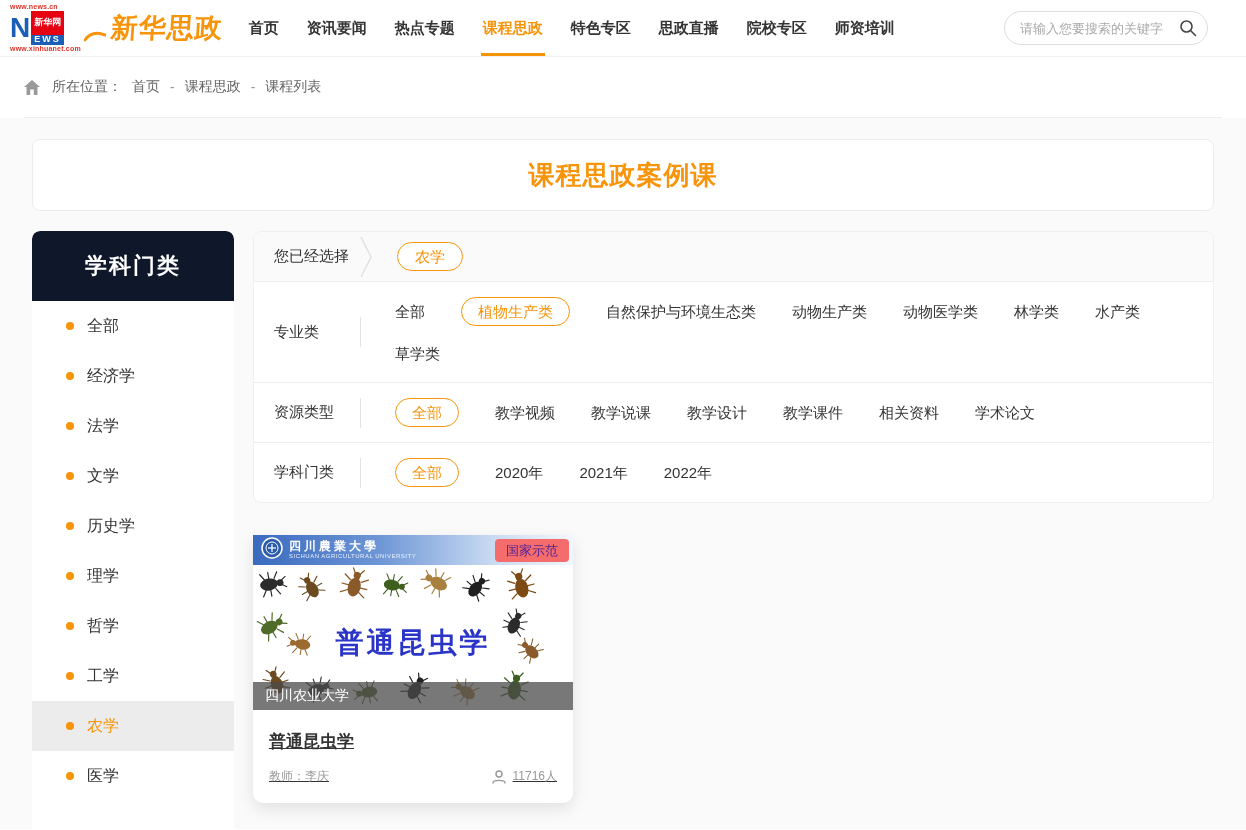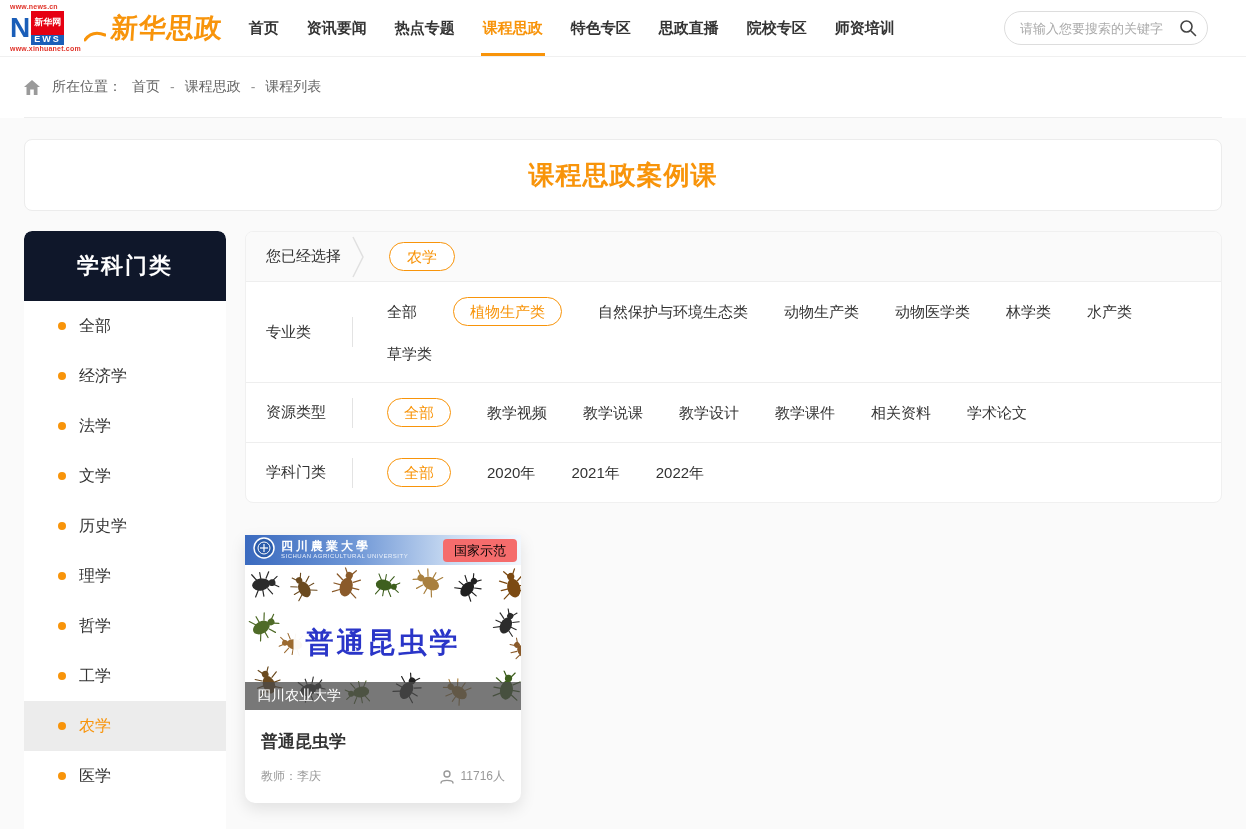--- a/index.html
+++ b/index.html
@@ -38,21 +38,21 @@
   .search-icon { position:absolute; right:11px; top:8px; }
 
   
   .crumb-wrap { background:#fff; }
   .crumb { height:61px; margin:0 24px; display:flex; align-items:center; gap:10px;
            border-bottom:1px solid #ededed; font-size:14px; color:#666; }
   .crumb .home-icon { margin-right:2px; display:flex; }
   .crumb .sep { color:#999; }
 
   
-  .main { background:#fafafa; height:711px; padding:21px 24px 0; overflow:hidden; }
+  .main { background:#fafafa; height:711px; padding:21px 32px 0; overflow:hidden; }
   .title-card { background:#fff; border:1px solid #ececec; border-radius:8px; height:72px;
                 display:flex; align-items:center; justify-content:center; }
   .title-card h1 { margin:0; font-size:26px; color:#f8940a; font-weight:bold; letter-spacing:1px; }
 
   .content-row { display:flex; gap:19px; margin-top:20px; align-items:flex-start; }
 
   
   .sidebar { width:202px; flex-shrink:0; background:#fff; border-radius:8px 8px 0 0;
              height:598px; overflow:hidden; }
   .sidebar-header { height:70px; background:#0f172a; color:#fff; font-size:22px; font-weight:bold;
@@ -76,32 +76,32 @@
   .filter-group { display:flex; align-items:center; padding:0 20px; border-bottom:1px solid #eee; }
   .filter-group:last-child { border-bottom:none; }
   .v-div { width:1px; height:30px; background:#e3e3e3; margin-right:34px; flex-shrink:0; }
   .group-options { display:flex; flex-wrap:wrap; align-items:center; gap:14px 36px;
              padding:15px 0; flex:1; }
   .option { font-size:15px; color:#333; padding:6px 0; line-height:1; white-space:nowrap; }
   .option.selected { border:1px solid #f8940a; color:#f8940a; border-radius:17px; padding:6px 16px; }
 
   
   .course-list { display:flex; gap:24px; margin-top:32px; }
-  .course-card { width:276px; background:#fff; border-radius:0 0 10px 10px;
-             box-shadow:0 6px 16px rgba(0,0,0,.10); }
+  .course-card { width:320px; background:#fff; border-radius:0 0 10px 10px;
+             box-shadow:0 6px 16px rgba(0,0,0,.10);text-decoration:underline; }
   .cover { position:relative; height:180px; background:#fff; overflow:hidden; }
   .bug { position:absolute; }
   .cover-banner { position:absolute; top:0; left:0; right:0; height:30px;
              background:linear-gradient(90deg,#3a6abf 0%,#6f97d6 40%,#c9dbf2 75%,#f2f7fd 100%);
              display:flex; align-items:center; padding:0 8px; gap:6px; z-index:3; }
   .banner-texts { display:flex; flex-direction:column; line-height:1.15; }
   .banner-cn { color:#fff; font-size:12px; font-weight:bold; letter-spacing:3px;
              font-family:"Liberation Serif","DejaVu Serif",serif; }
   .banner-en { color:#eaf1fb; font-size:6px; letter-spacing:.5px; }
-  .badge { position:absolute; top:4px; right:4px; background:#f56c6c; color:#000000; font-size:13px;
+  .badge { position:absolute; top:4px; right:4px; background:#f56c6c; color:#4c1d95; font-size:13px;
              padding:5px 11px; border-radius:4px; z-index:4; line-height:1; }
   .cover-title { position:absolute; top:108px; left:50%; transform:translate(-50%,-50%);
              background:rgba(255,255,255,.95); padding:3px 12px; color:#2a35c8; font-size:28px;
              font-weight:bold; letter-spacing:3px; white-space:nowrap; z-index:2; }
   .cover-footer { position:absolute; left:0; right:0; bottom:5px; height:28px;
              background:rgba(75,75,75,.75); color:#fff; font-size:14px; display:flex;
              align-items:center; padding:0 12px; z-index:3; }
   .card-info { padding:15px 16px 18px; }
   .card-title { font-size:17px; font-weight:bold; color:#333; }
   .card-meta { margin-top:15px; display:flex; justify-content:space-between; align-items:center;

